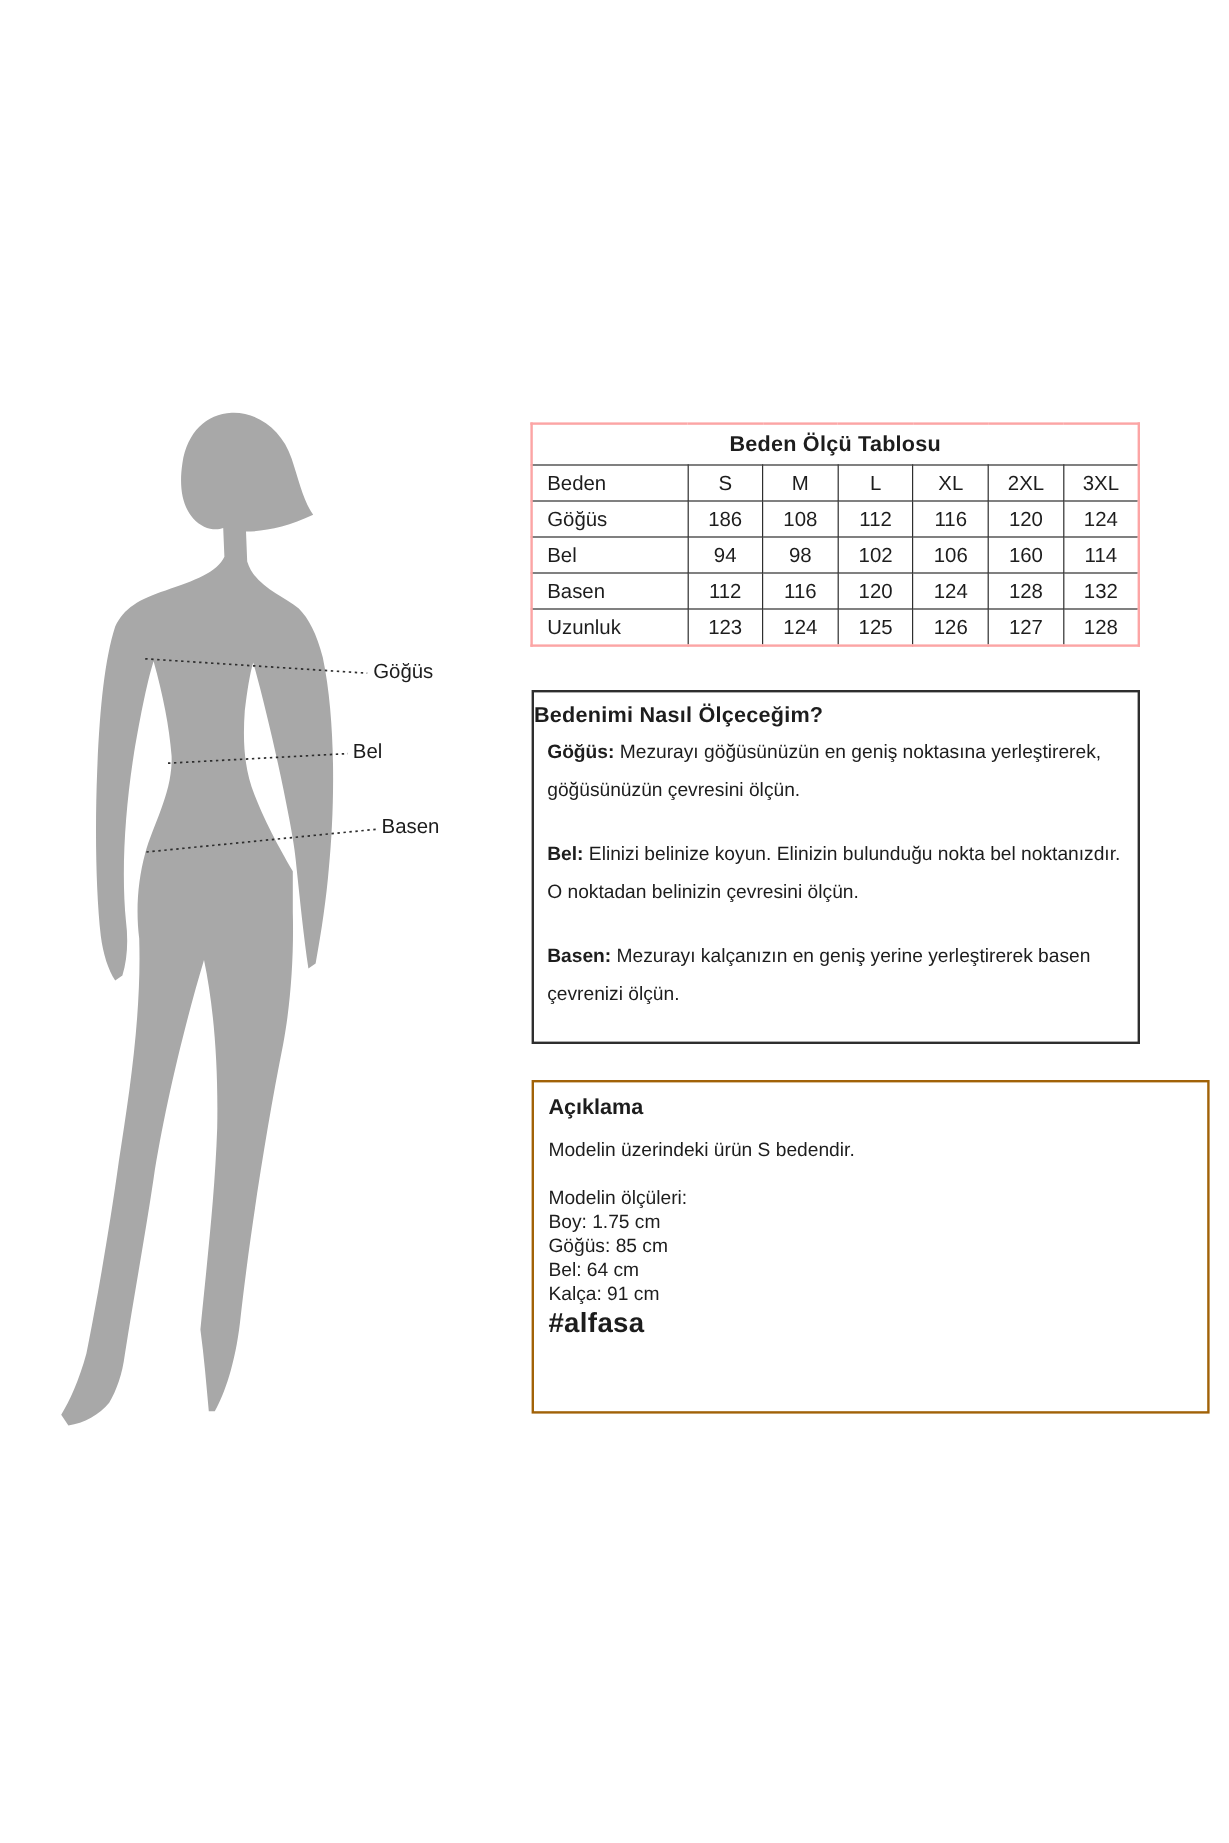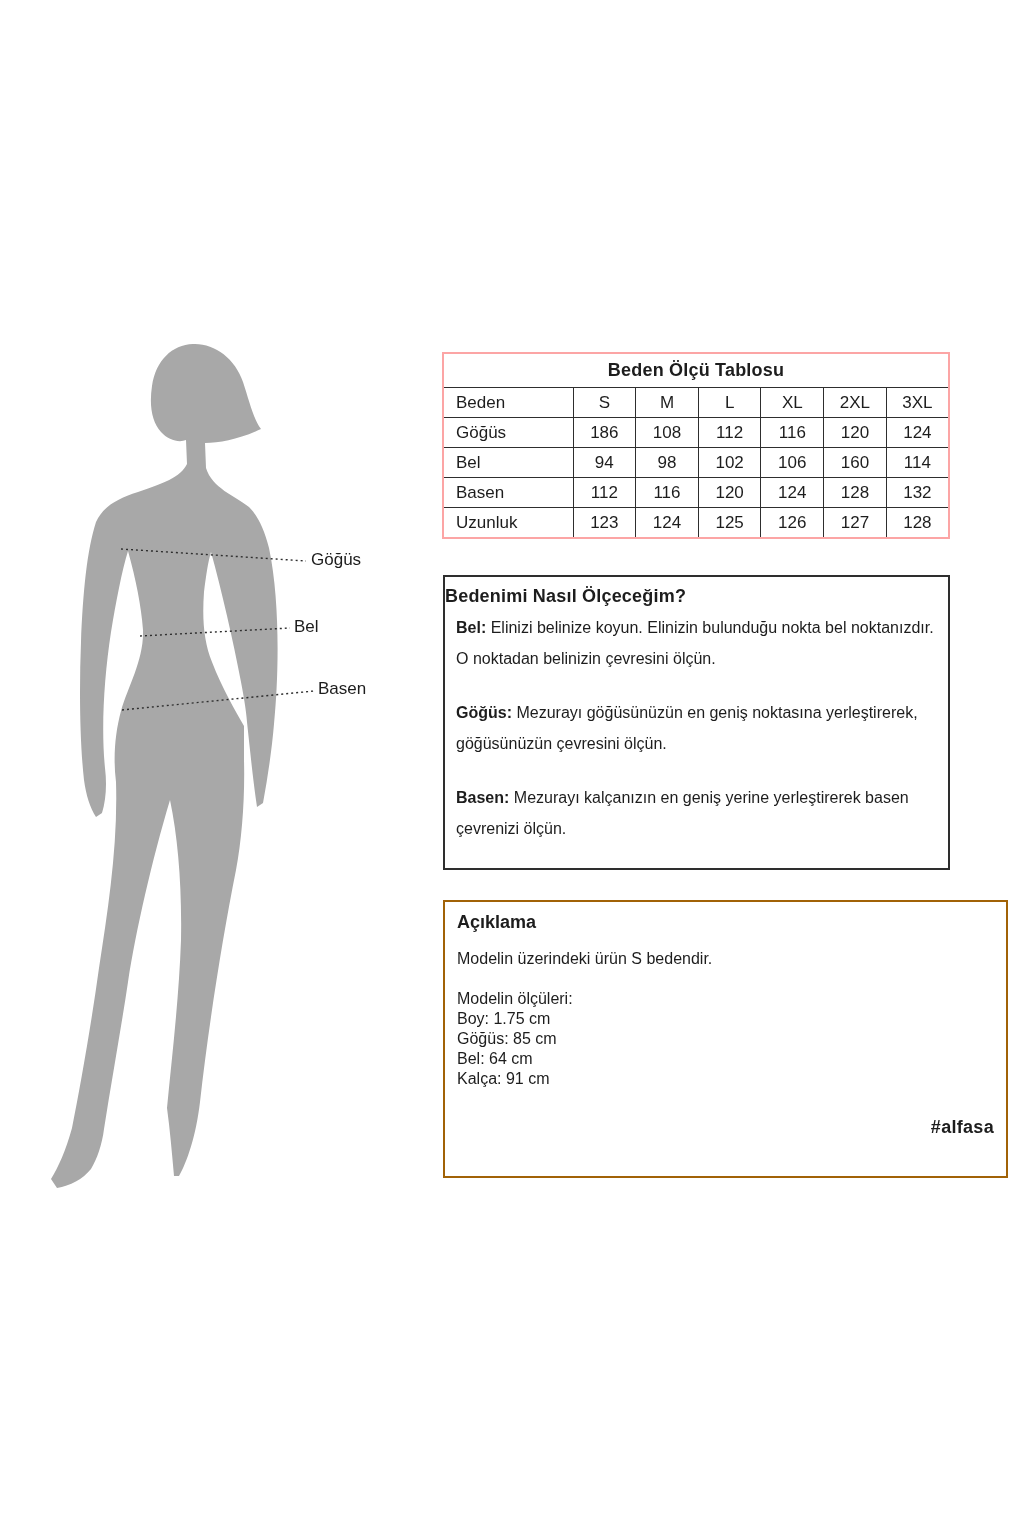--- a/index.html
+++ b/index.html
@@ -23,21 +23,21 @@
   .howto h2{margin:9px 0 0;text-align:left;font-size:18px;font-weight:bold;letter-spacing:.2px;}
   .howto-items{padding:0 11px;}
   .howto-items p{font-size:16px;line-height:31px;margin:23px 0 0;}
   .howto-items p:first-child{margin-top:5px;}
   
   .desc{position:absolute;left:443px;top:900px;width:565px;height:278px;box-sizing:border-box;
         border:2px solid #a16207;padding:0 12px;}
   .desc h2{font-size:18px;font-weight:bold;margin:10px 0 0;}
   .desc .note{font-size:16px;margin-top:17px;}
   .desc .mlist{margin-top:21px;font-size:16px;line-height:20px;}
-  .desc .brand{margin-top:28px;text-align:right;font-size:18px;font-weight:bold;letter-spacing:.3px;}
+  .desc .brand{text-align:left;font-size:23px;font-weight:bold;letter-spacing:.3px;}
 </style>
 </head>
 <body>
 
 <div class="canvas">
 
   <svg class="figure-svg" width="400" height="880" viewBox="0 0 400 880">
     <path fill="#a8a8a8" d="
       M193,14
       C172,15 156,30 152,56
@@ -155,22 +155,22 @@
           <td>126</td>
           <td>127</td>
           <td>128</td>
         </tr>
       </tbody>
   </table>
 
   <div class="howto">
     <h2>Bedenimi Nasıl Ölçeceğim?</h2>
     <div class="howto-items">
+        <p><b>Göğüs:</b> <span>Mezurayı göğüsünüzün en geniş noktasına yerleştirerek, göğüsünüzün çevresini ölçün.</span></p>
         <p><b>Bel:</b> <span>Elinizi belinize koyun. Elinizin bulunduğu nokta bel noktanızdır. O noktadan belinizin çevresini ölçün.</span></p>
-        <p><b>Göğüs:</b> <span>Mezurayı göğüsünüzün en geniş noktasına yerleştirerek, göğüsünüzün çevresini ölçün.</span></p>
         <p><b>Basen:</b> <span>Mezurayı kalçanızın en geniş yerine yerleştirerek basen çevrenizi ölçün.</span></p>
       </div>
   </div>
 
   <div class="desc">
     <h2>Açıklama</h2>
     <div class="note">Modelin üzerindeki ürün S bedendir.</div>
     <div class="mlist">
       <div>Modelin ölçüleri:</div>
     <div>Boy: 1.75 cm</div>

